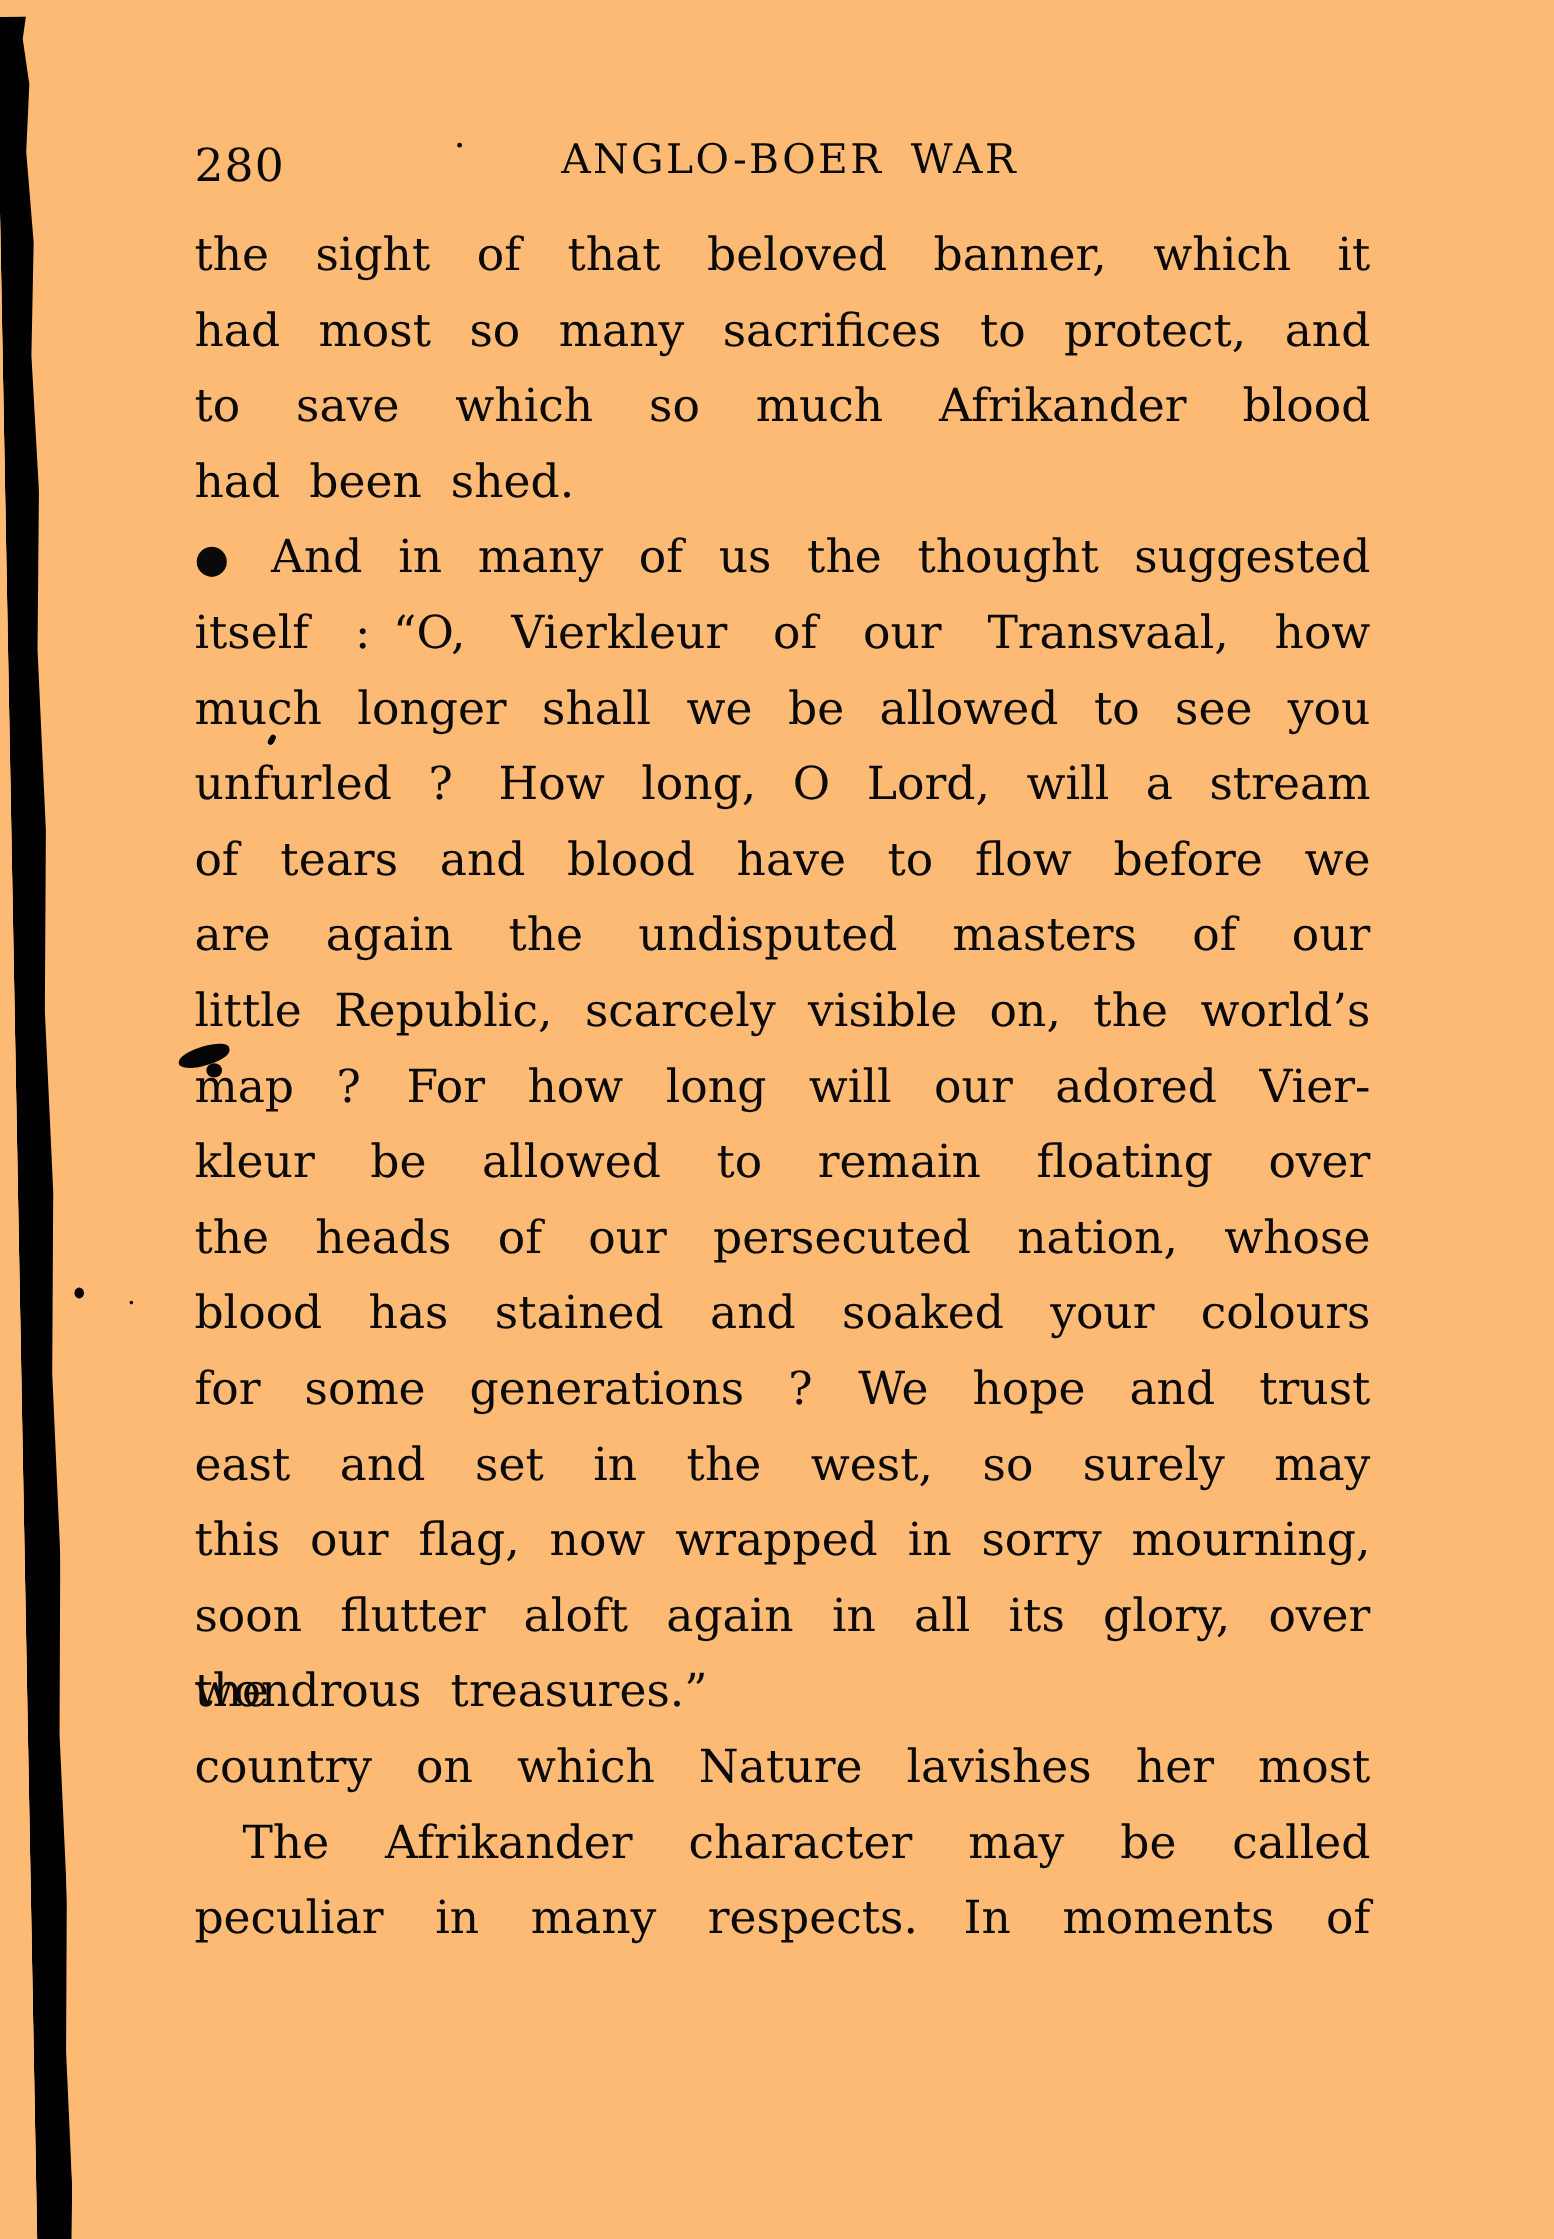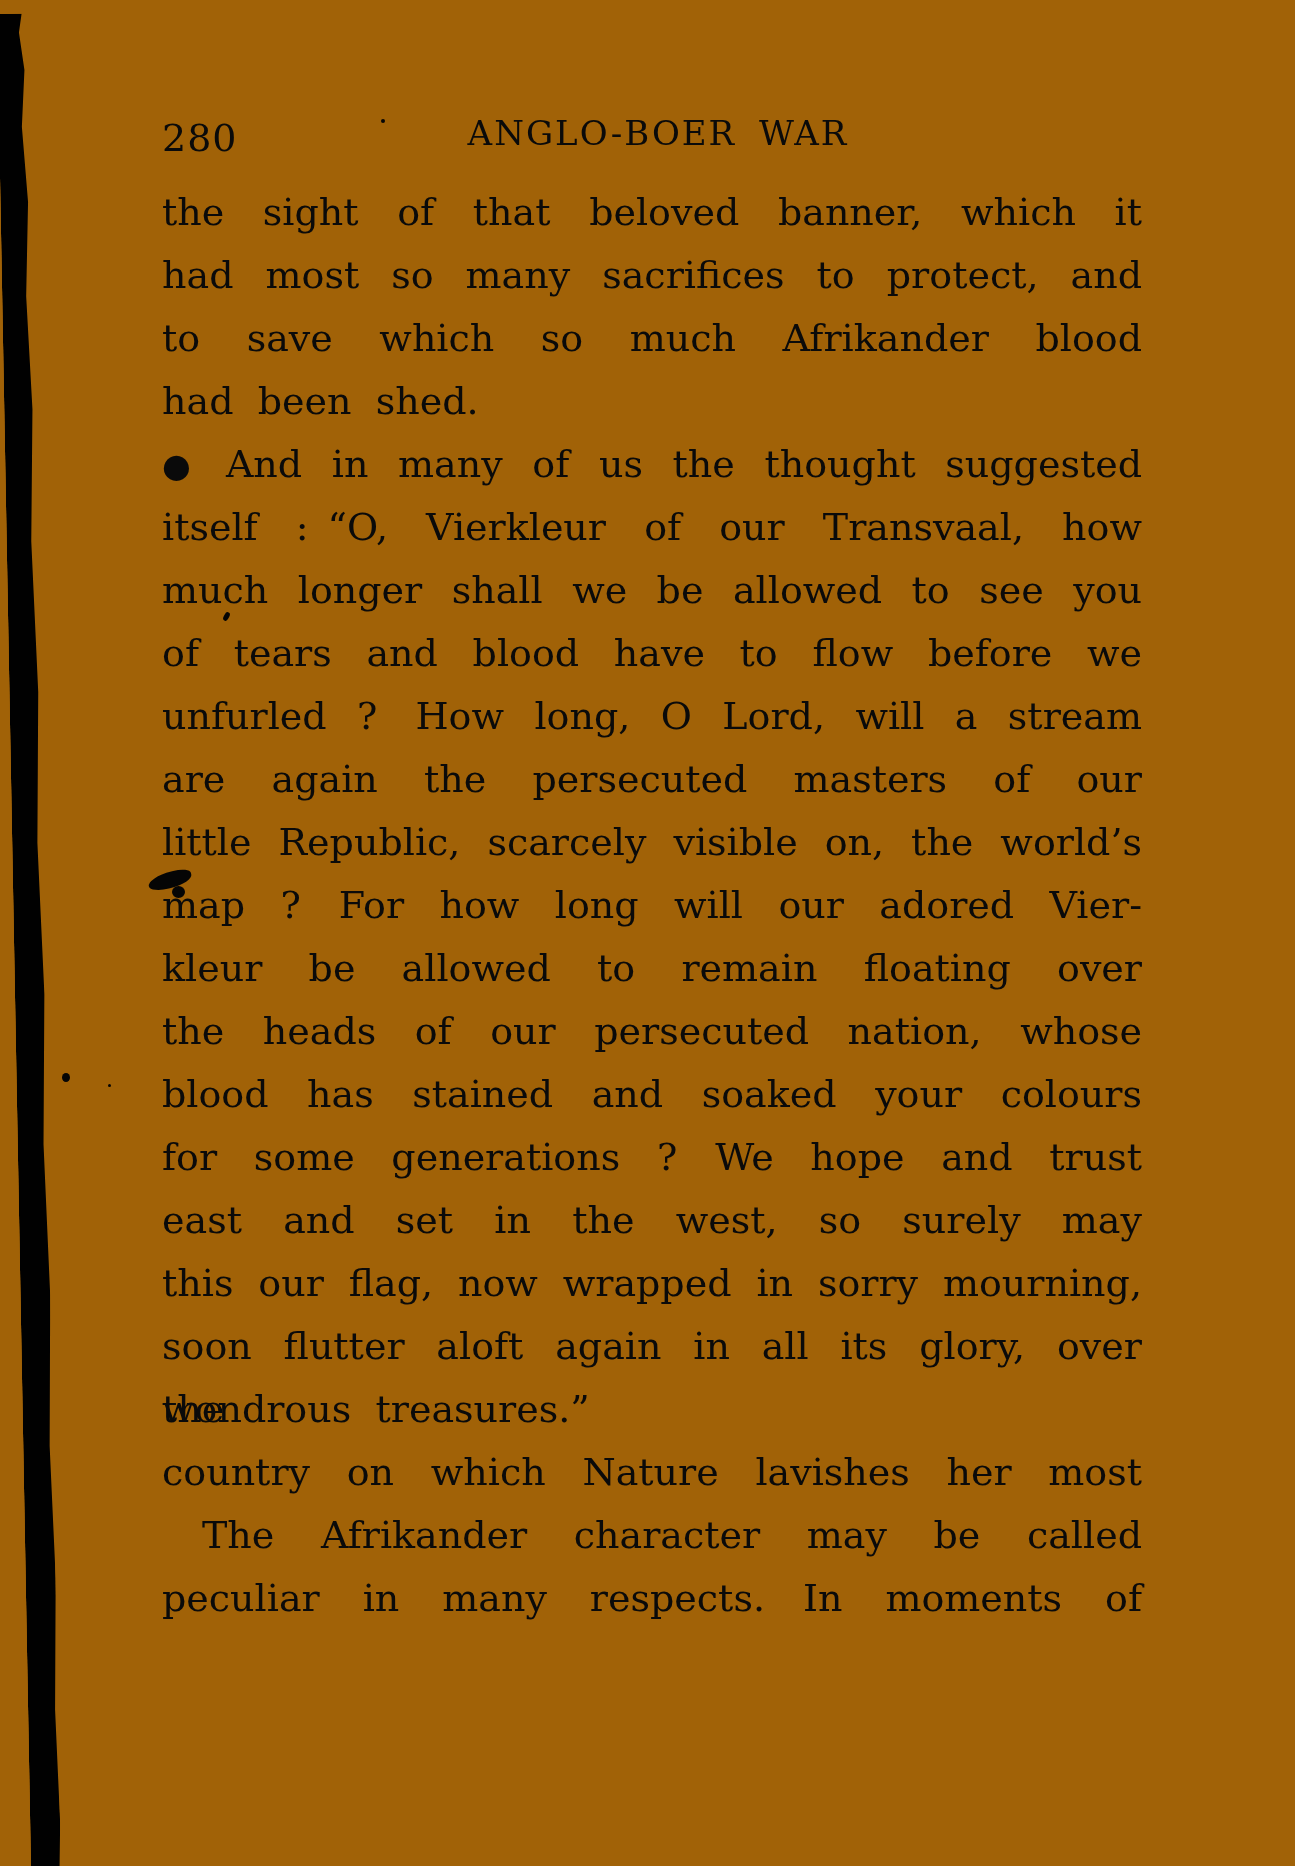--- a/index.html
+++ b/index.html
@@ -1,20 +1,20 @@
 <!DOCTYPE html>
 <html><head>
 <meta charset="utf-8">
 <style>
   html, body { margin: 0; padding: 0; background: #ffffff; }
   .page {
     position: relative;
     width: 1295px;
     height: 1866px;
-    background: #a16207;
+    background: #fdba74;
     overflow: hidden;
     font-family: "DejaVu Serif", serif;
     color: #0a0a0a;
   }
   
   .gutter-bar {
     position: absolute;
     left: -3px;
     top: 14px;
     width: 30px;
@@ -96,23 +96,23 @@
     <div class="tl">the sight of that beloved banner, which it</div>
     <div class="tl">had most so many sacrifices to protect, and</div>
     <div class="tl">to save which so much Afrikander blood</div>
     <div class="tl pe">had been shed.</div>
     <div class="tl">
       <span class="bullet">●</span>
       <span>And in many of us the thought suggested</span>
     </div>
     <div class="tl">itself : “O, Vierkleur of our Transvaal, how</div>
     <div class="tl">much longer shall we be allowed to see you</div>
+    <div class="tl">unfurled ? How long, O Lord, will a stream</div>
     <div class="tl">of tears and blood have to flow before we</div>
-    <div class="tl">unfurled ? How long, O Lord, will a stream</div>
-    <div class="tl">are again the persecuted masters of our</div>
+    <div class="tl">are again the undisputed masters of our</div>
     <div class="tl">little Republic, scarcely visible on, the world’s</div>
     <div class="tl">map ? For how long will our adored Vier-</div>
     <div class="tl">kleur be allowed to remain floating over</div>
     <div class="tl">the heads of our persecuted nation, whose</div>
     <div class="tl">blood has stained and soaked your colours</div>
     <div class="tl">for some generations ? We hope and trust</div>
     <div class="tl">east and set in the west, so surely may</div>
     <div class="tl">this our flag, now wrapped in sorry mourning,</div>
     <div class="tl">soon flutter aloft again in all its glory, over the</div>
     <div class="tl pe">wondrous treasures.”</div>

